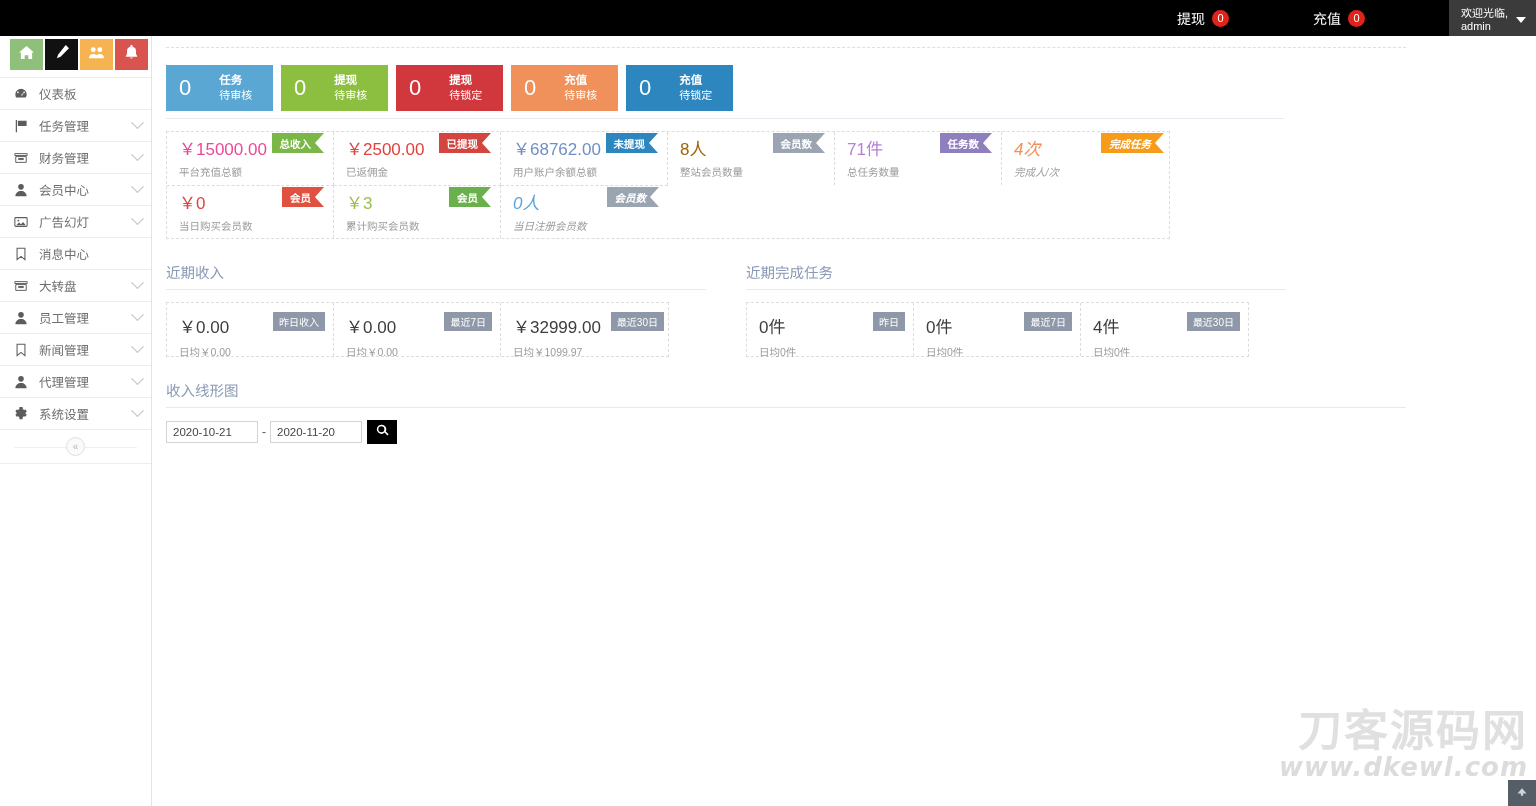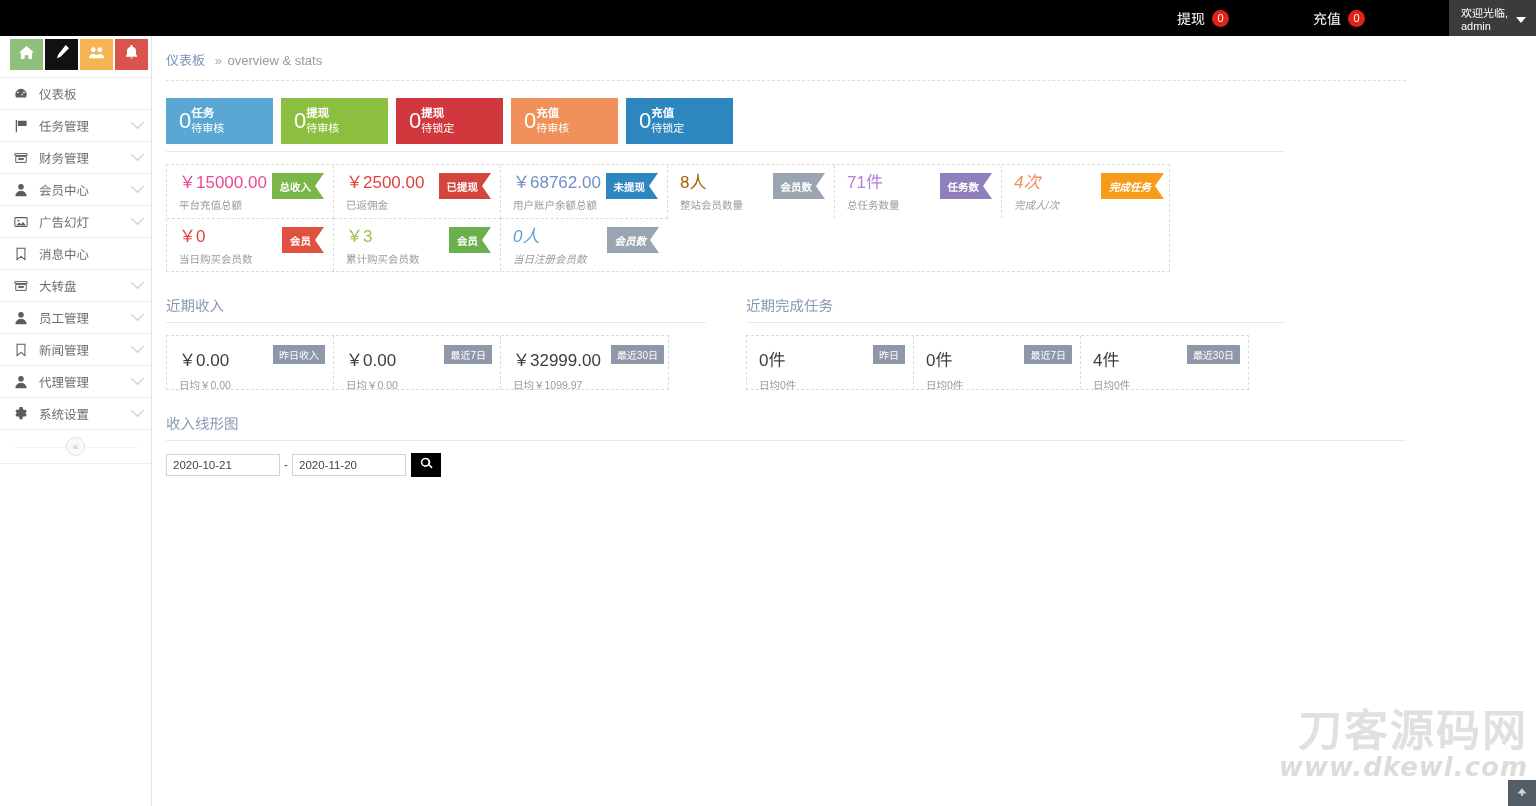--- a/index.html
+++ b/index.html
@@ -130,21 +130,21 @@
   }
 
   
   .kpi-row { display: flex; margin: 17px 0 0 14px; gap: 8px; }
   .kpi {
     width: 107px; height: 46px;
     display: flex; align-items: center;
     padding: 0 8px 0 13px; color: #ffffff;
   }
   .kpi-num { font-size: 22px; font-weight: 300; line-height: 1; }
-  .kpi-txt { margin-left: 0; line-height: 1.35; }
+  .kpi-txt { margin-left: 28px; line-height: 1.35; }
   .kpi-txt .t1 { font-size: 11.5px; font-weight: bold; display: block; }
   .kpi-txt .t2 { font-size: 11px; display: block; }
 
   
   .sec-title {
     margin: 22px 0 0 14px;
     font-size: 14.5px; color: #8a9ab5; font-weight: normal;
   }
   .sec-rule {
     margin: 7px 14px 0 14px;
@@ -166,22 +166,22 @@
     position: relative;
     border-right: 1px dashed #dcdcdc;
   }
   .stat-cell:last-child { border-right: none; font-style: italic; }
   .stat-val {
     font-size: 17px; font-weight: 300;
     white-space: nowrap; line-height: 1.05;
   }
   .stat-sub { font-size: 10.5px; color: #9b9b9b; margin-top: 5px; }
   .ribbon {
-    position: absolute; right: 9px; top: 8px;
-    height: 26px; padding: 0 13px 0 8px;
+    position: absolute; right: 9px; top: 1px;
+    height: 20px; padding: 0 13px 0 8px;
     display: flex; align-items: center;
     color: #ffffff; font-size: 10.5px; font-weight: bold;
     white-space: nowrap;
     clip-path: polygon(0 0, 100% 0, 100% 100%, 0 100%, 10px 50%);
   }
   .ribbon.rb-right {
     clip-path: polygon(0 0, 100% 0, calc(100% - 9px) 50%, 100% 100%, 0 100%);
   }
 
   
@@ -210,21 +210,21 @@
     font-size: 10px; padding: 2px 6px;
     white-space: nowrap;
   }
 
   
   .filter-row {
     display: flex; align-items: center;
     margin: 12px 0 0 14px; gap: 0;
   }
   .date-input {
-    width: 114px; height: 22px;
+    width: 92px; height: 22px;
     border: 1px solid #d4d4d4;
     font-size: 11.5px; color: #444;
     padding: 0 6px;
     font-family: "Liberation Sans", sans-serif;
     background: #fff;
   }
   .dash-sep { margin: 0 4px; color: #555; font-size: 12px; }
   .search-btn {
     width: 30px; height: 24px; margin-left: 5px;
     background: #000000; border: none; cursor: pointer;
@@ -426,25 +426,20 @@
     </div>
 
     <div class="collapse-row">
       <div class="collapse-btn">«</div>
     </div>
   </div>
 </div>
 
 <div class="main">
 
-  <div class="breadcrumb">
-    <span class="bc-main">仪表板</span>
-    <span class="bc-sep">»</span>
-    <span class="bc-sub">overview &amp; stats</span>
-  </div>
   <div class="bc-rule"></div>
 
   
   <div class="kpi-row">
     <div class="kpi" style="background:#5ba7d4">
       <span class="kpi-num">0</span>
       <span class="kpi-txt">
         <span class="t1">任务</span>
         <span class="t2">待审核</span>
       </span>

